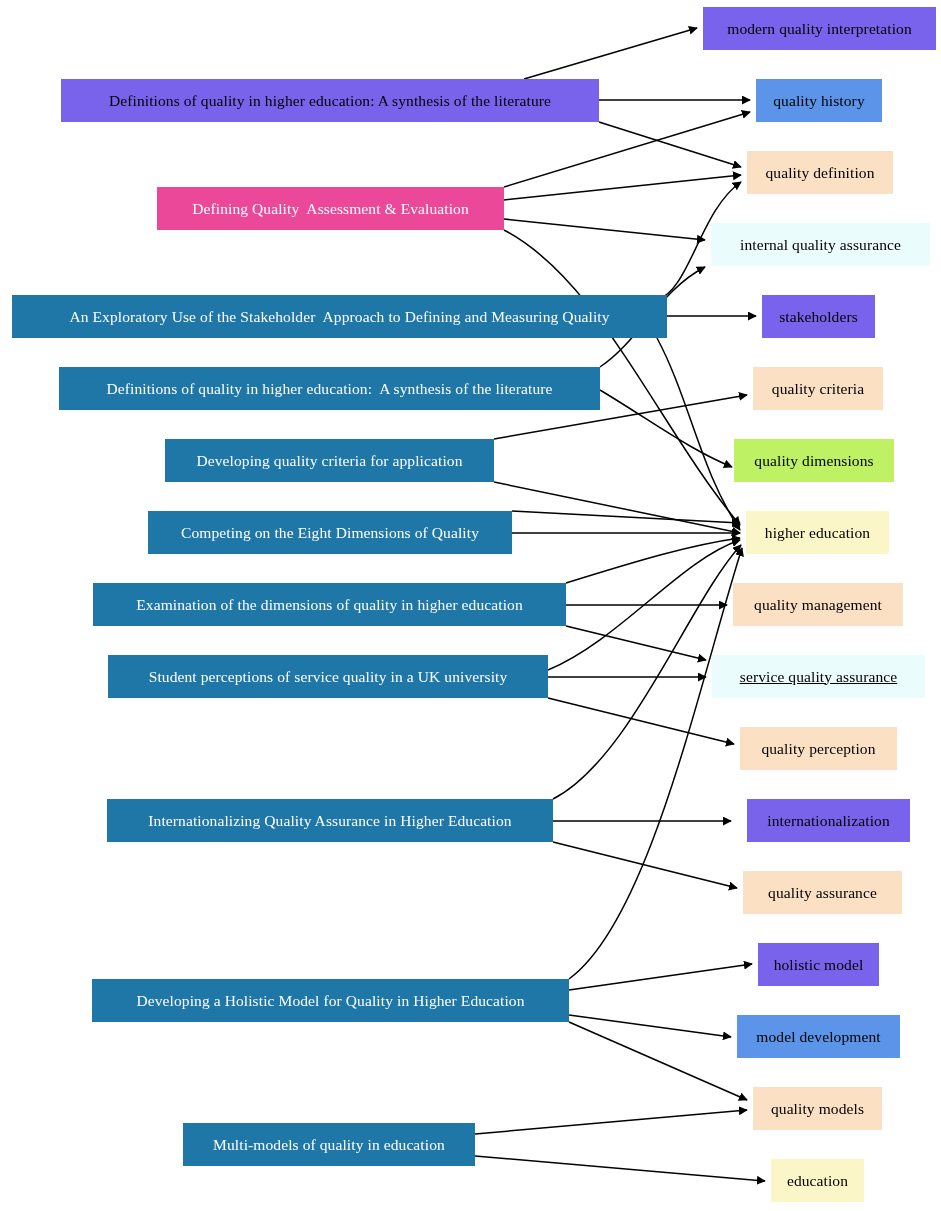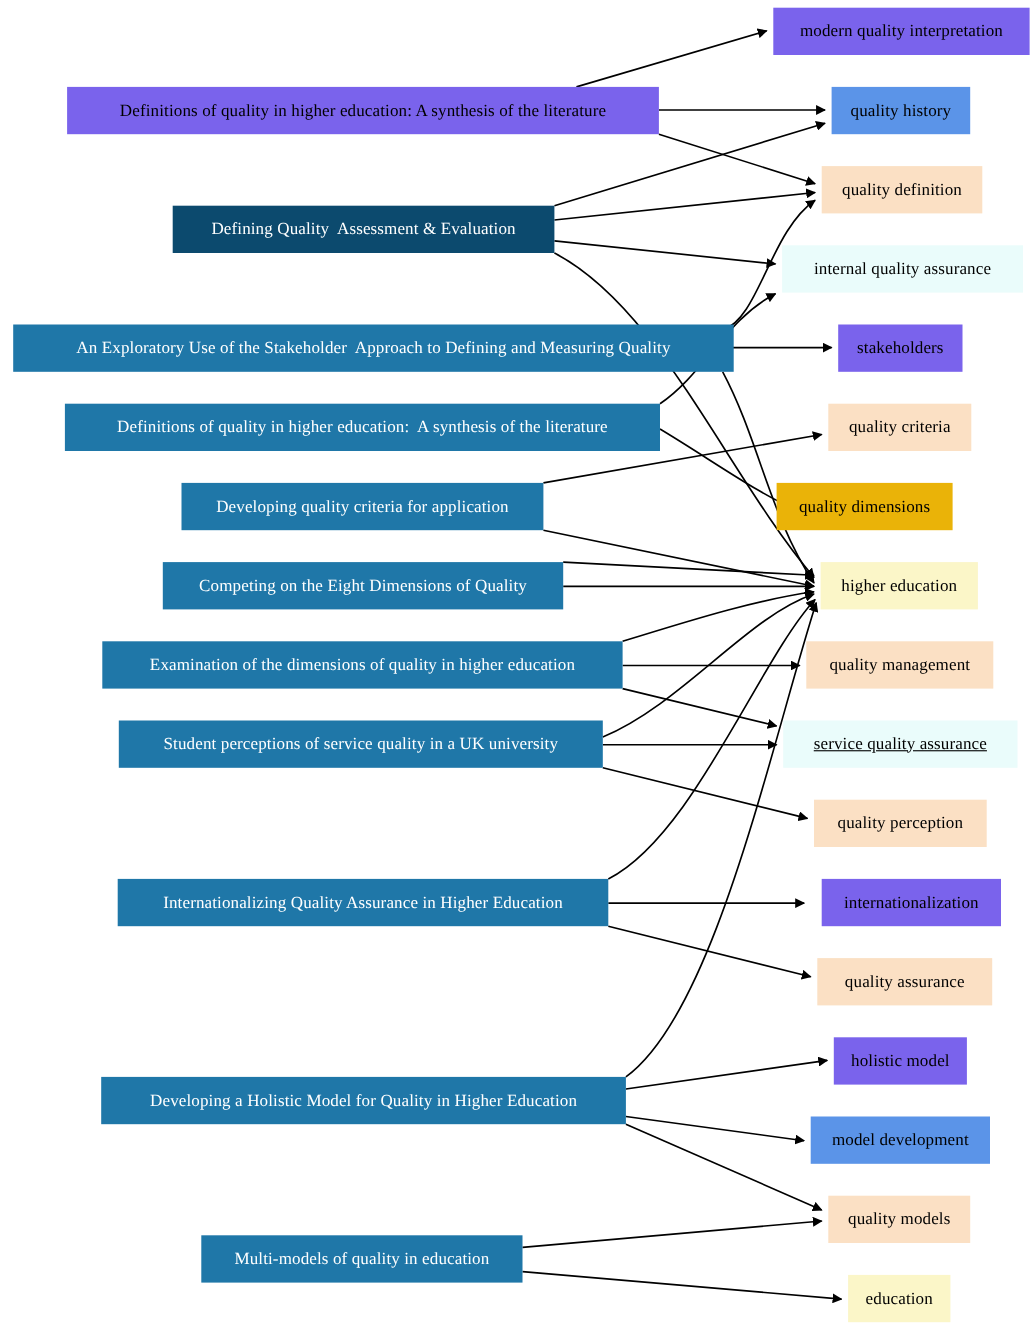--- a/index.html
+++ b/index.html
@@ -83,37 +83,37 @@
         <path d="M 569,990 L 752,964" fill="none" stroke="#000000" stroke-width="1.5" marker-end="url(#arrow)"></path>
         <path d="M 569,1015 L 731,1037" fill="none" stroke="#000000" stroke-width="1.5" marker-end="url(#arrow)"></path>
         <path d="M 569,1022 L 747,1100" fill="none" stroke="#000000" stroke-width="1.5" marker-end="url(#arrow)"></path>
         <path d="M 475,1134 L 747,1110" fill="none" stroke="#000000" stroke-width="1.5" marker-end="url(#arrow)"></path>
         <path d="M 475,1156 L 765,1181" fill="none" stroke="#000000" stroke-width="1.5" marker-end="url(#arrow)"></path>
       </g>
   </svg>
 
   <div id="nodes-layer">
       <div class="node paper-purple" style="left: 61px; top: 79px; width: 538px; height: 43px; background: rgb(122, 99, 236); color: rgb(0, 0, 0);">Definitions of quality in higher education: A synthesis of the literature</div>
-      <div class="node paper" style="left: 157px; top: 187px; width: 347px; height: 43px; background: #0c4a6e; color: rgb(255, 255, 255);">Defining Quality  Assessment &amp; Evaluation</div>
+      <div class="node paper" style="left: 157px; top: 187px; width: 347px; height: 43px; background: #ec4899; color: rgb(255, 255, 255);">Defining Quality  Assessment &amp; Evaluation</div>
       <div class="node paper" style="left: 12px; top: 295px; width: 655px; height: 43px; background: rgb(31, 119, 168); color: rgb(255, 255, 255);">An Exploratory Use of the Stakeholder  Approach to Defining and Measuring Quality</div>
       <div class="node paper" style="left: 59px; top: 367px; width: 541px; height: 43px; background: rgb(31, 119, 168); color: rgb(255, 255, 255);">Definitions of quality in higher education:  A synthesis of the literature</div>
       <div class="node paper" style="left: 165px; top: 439px; width: 329px; height: 43px; background: rgb(31, 119, 168); color: rgb(255, 255, 255);">Developing quality criteria for application</div>
       <div class="node paper" style="left: 148px; top: 511px; width: 364px; height: 43px; background: rgb(31, 119, 168); color: rgb(255, 255, 255);">Competing on the Eight Dimensions of Quality</div>
       <div class="node paper" style="left: 93px; top: 583px; width: 473px; height: 43px; background: rgb(31, 119, 168); color: rgb(255, 255, 255);">Examination of the dimensions of quality in higher education</div>
       <div class="node paper" style="left: 108px; top: 655px; width: 440px; height: 43px; background: rgb(31, 119, 168); color: rgb(255, 255, 255);">Student perceptions of service quality in a UK university</div>
       <div class="node paper" style="left: 107px; top: 799px; width: 446px; height: 43px; background: rgb(31, 119, 168); color: rgb(255, 255, 255);">Internationalizing Quality Assurance in Higher Education</div>
       <div class="node paper" style="left: 92px; top: 979px; width: 477px; height: 43px; background: rgb(31, 119, 168); color: rgb(255, 255, 255);">Developing a Holistic Model for Quality in Higher Education</div>
       <div class="node paper" style="left: 183px; top: 1123px; width: 292px; height: 43px; background: rgb(31, 119, 168); color: rgb(255, 255, 255);">Multi-models of quality in education</div>
       <div class="node keyword" style="left: 703px; top: 7px; width: 233px; height: 43px; background: rgb(122, 99, 236);">modern quality interpretation</div>
       <div class="node keyword" style="left: 756px; top: 79px; width: 126px; height: 43px; background: rgb(91, 148, 232);">quality history</div>
       <div class="node keyword" style="left: 747px; top: 151px; width: 146px; height: 43px; background: rgb(251, 224, 196);">quality definition</div>
       <div class="node keyword" style="left: 711px; top: 223px; width: 219px; height: 43px; background: rgb(234, 252, 251);">internal quality assurance</div>
       <div class="node keyword" style="left: 762px; top: 295px; width: 113px; height: 43px; background: rgb(122, 99, 236);">stakeholders</div>
       <div class="node keyword" style="left: 753px; top: 367px; width: 130px; height: 43px; background: rgb(251, 224, 196);">quality criteria</div>
-      <div class="node keyword" style="left: 706px; top: 439px; width: 160px; height: 43px; background: #eab308;">quality dimensions</div>
+      <div class="node keyword" style="left: 734px; top: 439px; width: 160px; height: 43px; background: #bef264;">quality dimensions</div>
       <div class="node keyword" style="left: 746px; top: 511px; width: 143px; height: 43px; background: rgb(251, 246, 200);">higher education</div>
       <div class="node keyword" style="left: 733px; top: 583px; width: 170px; height: 43px; background: rgb(251, 224, 196);">quality management</div>
       <div class="node keyword" style="left: 712px; top: 655px; width: 213px; height: 43px; background: rgb(234, 252, 251); text-decoration: underline;">service quality assurance</div>
       <div class="node keyword" style="left: 740px; top: 727px; width: 157px; height: 43px; background: rgb(251, 224, 196);">quality perception</div>
       <div class="node keyword" style="left: 737px; top: 799px; width: 163px; height: 43px; background: rgb(122, 99, 236); margin-left: 10px;">internationalization</div>
       <div class="node keyword" style="left: 743px; top: 871px; width: 159px; height: 43px; background: rgb(251, 224, 196);">quality assurance</div>
       <div class="node keyword" style="left: 758px; top: 943px; width: 121px; height: 43px; background: rgb(122, 99, 236);">holistic model</div>
       <div class="node keyword" style="left: 737px; top: 1015px; width: 163px; height: 43px; background: rgb(91, 148, 232);">model development</div>
       <div class="node keyword" style="left: 753px; top: 1087px; width: 129px; height: 43px; background: rgb(251, 224, 196);">quality models</div>
       <div class="node keyword" style="left: 771px; top: 1159px; width: 93px; height: 43px; background: rgb(251, 246, 200);">education</div>

